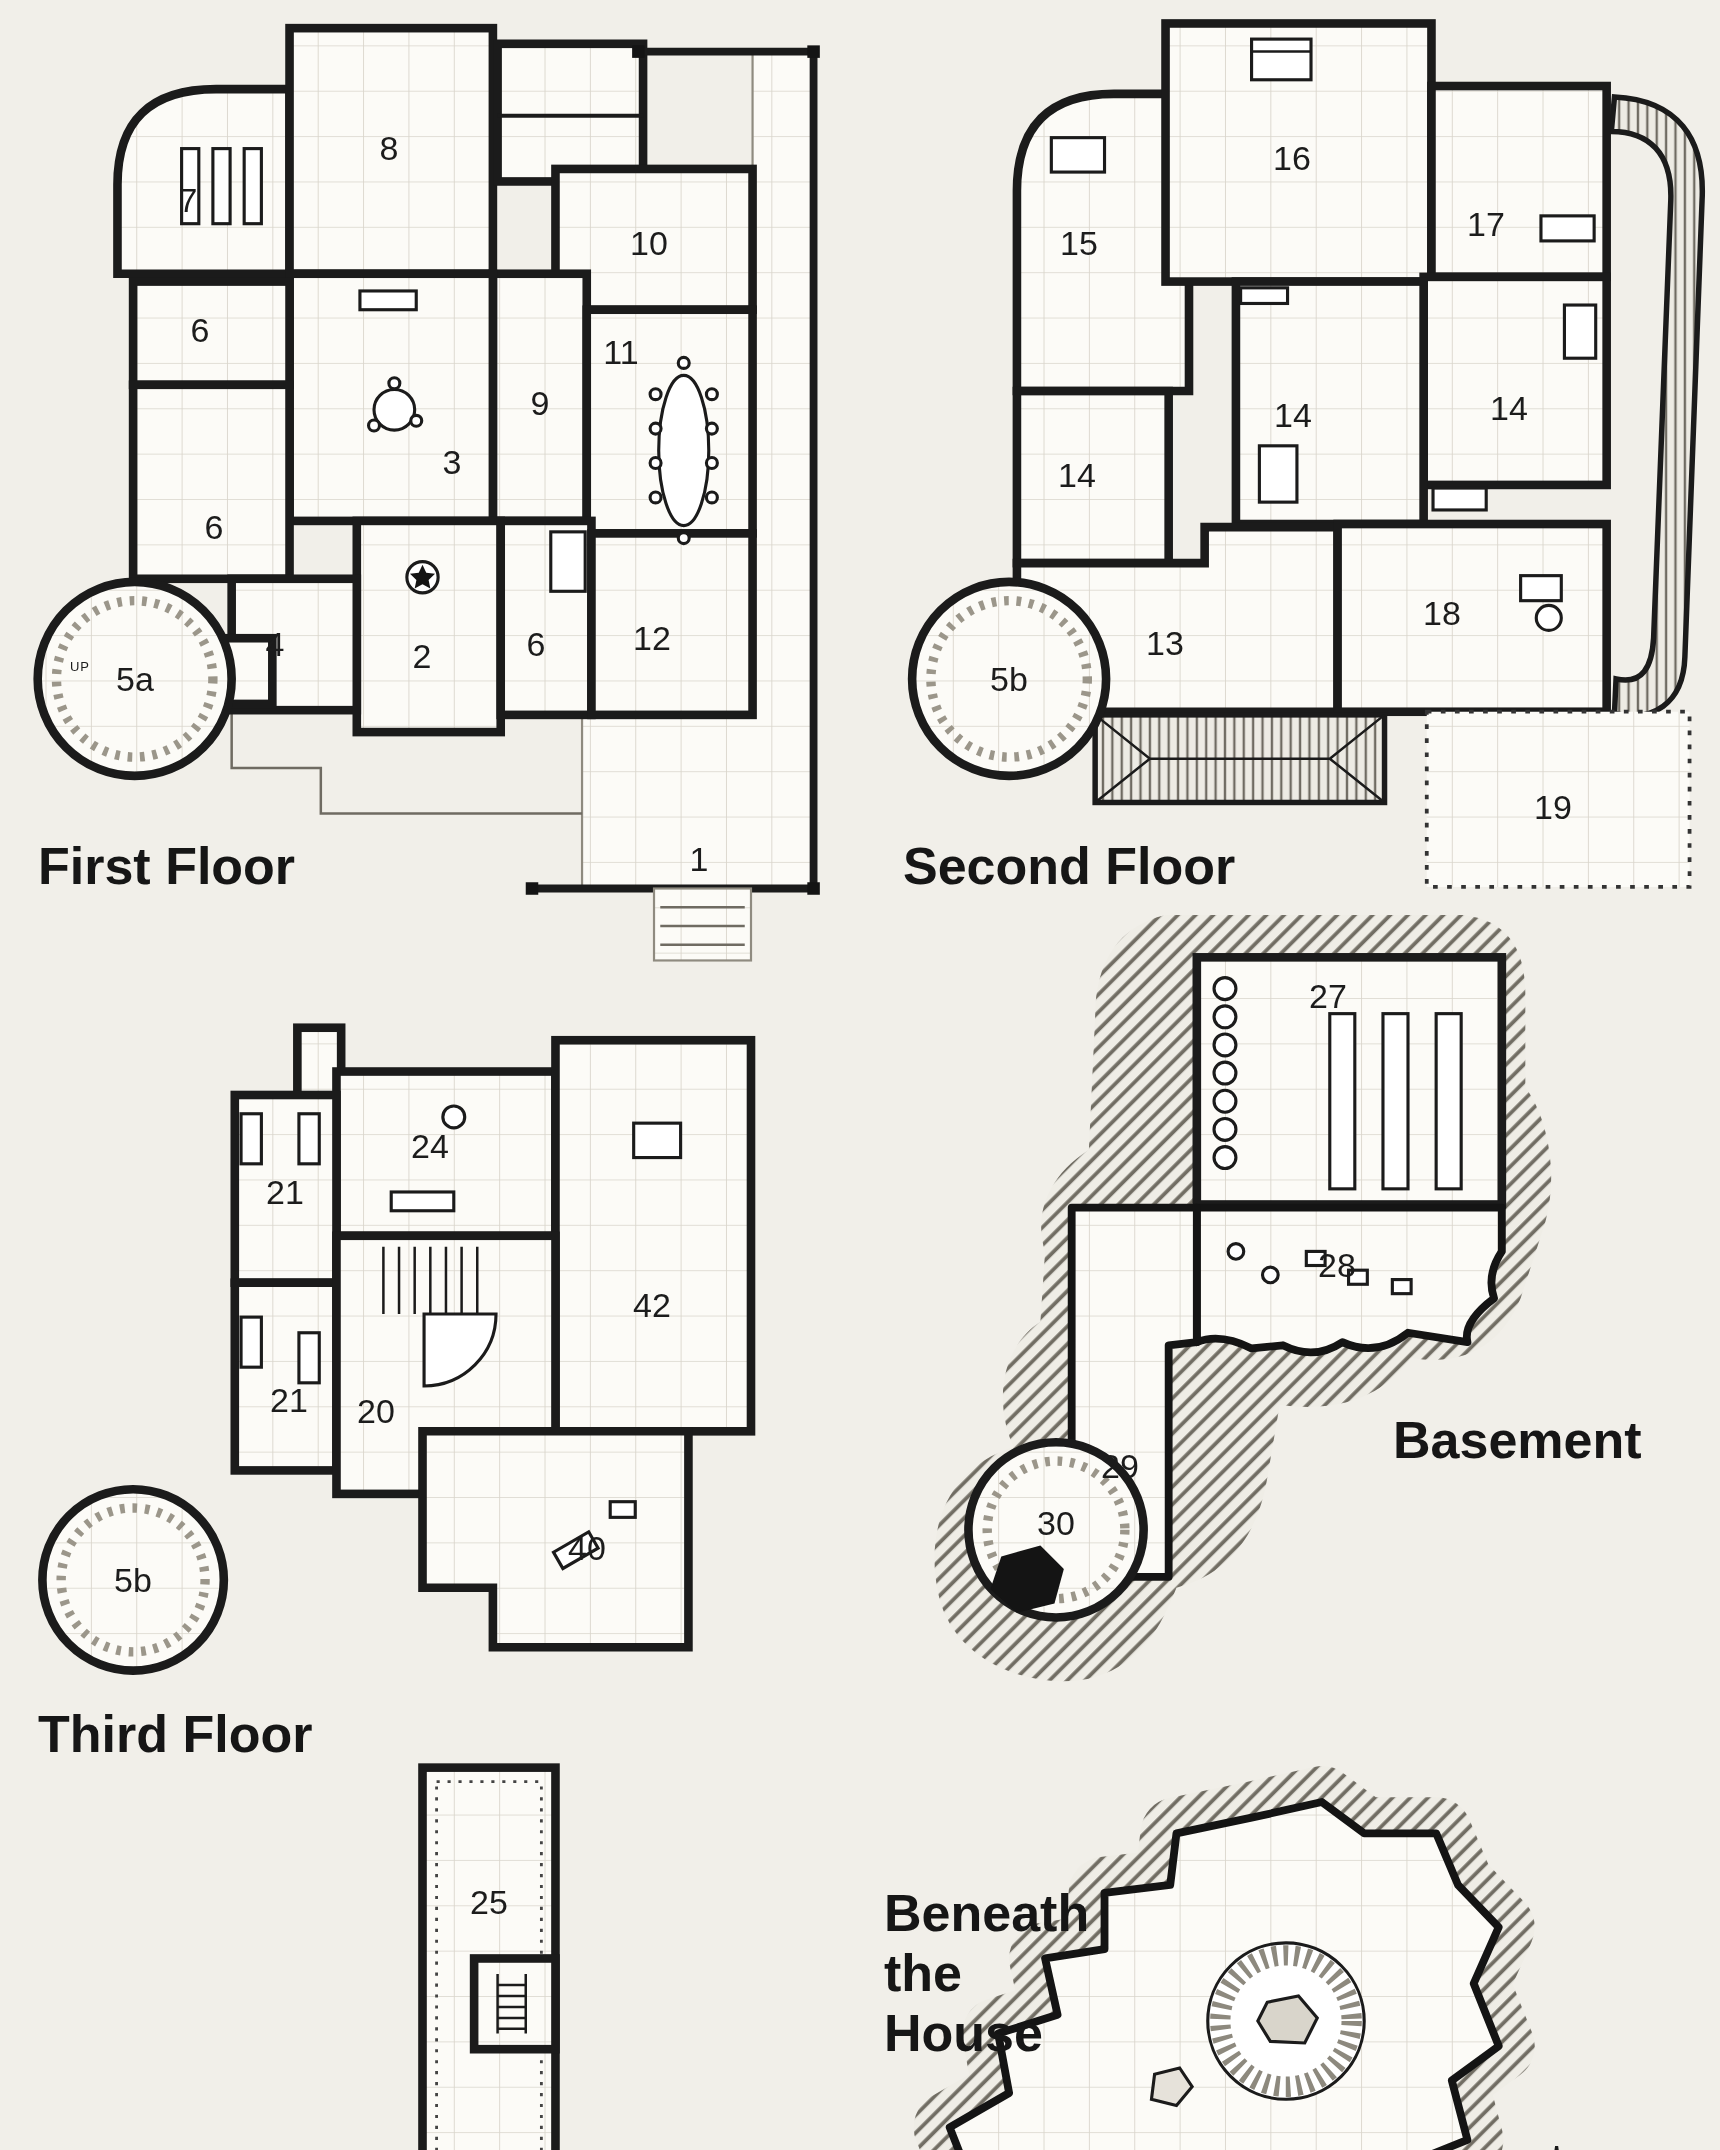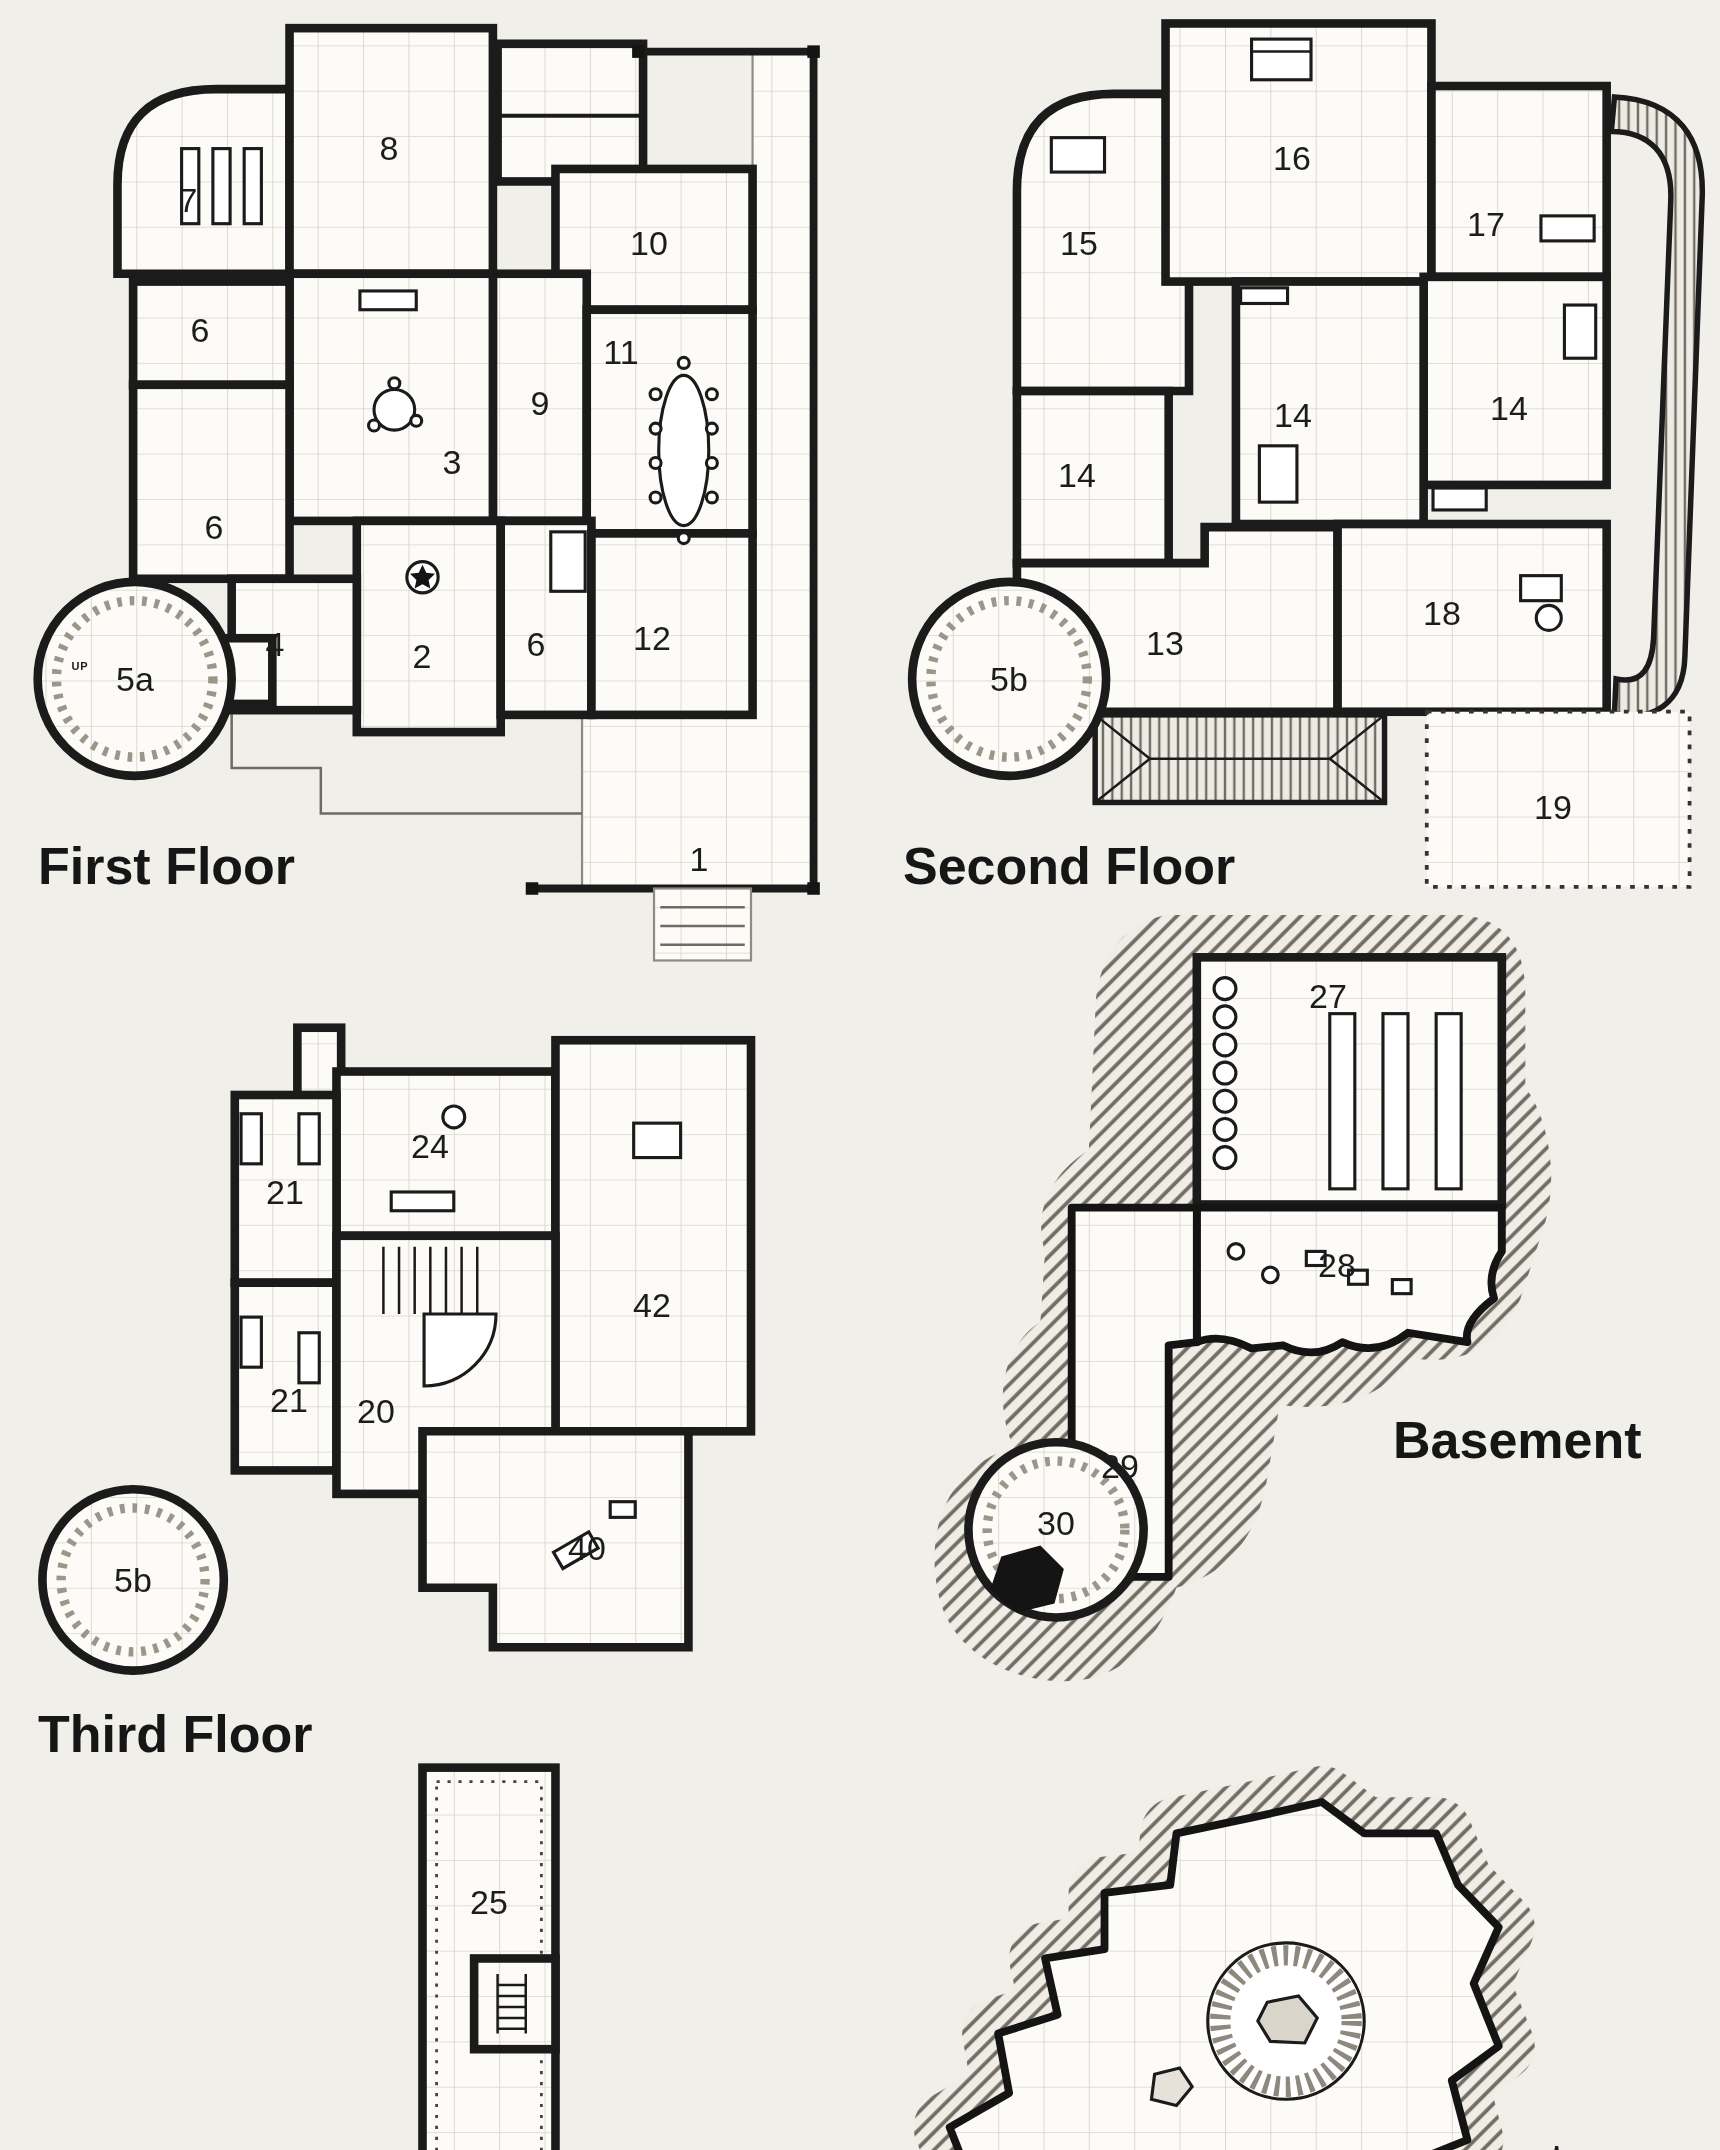--- a/index.html
+++ b/index.html
@@ -1,21 +1,21 @@
 <!DOCTYPE html>
 <html style="font-size:6.9px"><head>
 <meta charset="utf-8">
 <style>
   html,body{margin:0;padding:0;}
   body{font-family:"Liberation Sans","DejaVu Sans",sans-serif;}
   #map-page{position:relative;width:1721px;height:2452px;background:#f1efe9;overflow:hidden;}
   #map-svg{position:absolute;left:0;top:0;width:1721px;height:2452px;display:block;}
   #label-layer{position:absolute;left:0;top:0;width:1721px;height:2452px;pointer-events:none;}
   .room-label{position:absolute;transform:translate(-50%,-50%);font-size:34px;font-weight:500;color:#1c1c1c;white-space:nowrap;}
-  .room-label.small{font-size:11px;font-weight:700;letter-spacing:0.9px;}
+  .room-label.small{font-size:13px;font-weight:400;letter-spacing:0.9px;}
   .floor-title{position:absolute;font-size:52px;font-weight:600;color:#161616;line-height:1.15;}
   #title-beneath{width:206px;}
   
   .room{fill:url(#grid);stroke:#1b1b1b;stroke-width:5.5;stroke-linejoin:miter;}
   .deck{fill:url(#grid);stroke:#8f8b80;stroke-width:1.4;}
   .boundary{stroke:#1b1b1b;stroke-width:5;fill:none;}
   .thin{stroke:#6f6b62;stroke-width:1.6;fill:none;}
   .wall-thin{stroke:#1b1b1b;stroke-width:2.6;fill:none;}
   .stair-ring{fill:none;stroke:#9b968a;stroke-width:6;stroke-dasharray:3 5;}
   .furn{fill:#ffffff;stroke:#1b1b1b;stroke-width:2;}
@@ -228,20 +228,21 @@
       <path class="ink" d="M976,1450 L995,1440 L995,1460 Z"></path>
     </g>
   </svg>
 
   <div id="label-layer">
     <div class="floor-title" id="title-first" style="left:38px;top:837px;">First Floor</div>
     <div class="floor-title" id="title-second" style="left:903px;top:837px;">Second Floor</div>
     <div class="floor-title" id="title-third" style="left:38px;top:1705px;">Third Floor</div>
     <div class="floor-title" id="title-basement" style="left:1346px;top:1411px;margin-left:47px;">Basement</div>
 
+    <div class="floor-title" id="title-beneath" style="left:884px;top:1884px;">Beneath the House</div>
 
   <span class="room-label" style="left: 389px; top: 148px;">8</span>
       <span class="room-label" style="left: 188px; top: 200px;">7</span>
       <span class="room-label" style="left: 649px; top: 243px;">10</span>
       <span class="room-label" style="left: 200px; top: 330px;">6</span>
       <span class="room-label" style="left: 621px; top: 352px; text-align: right;">11</span>
       <span class="room-label" style="left: 540px; top: 403px;">9</span>
       <span class="room-label" style="left: 452px; top: 462px;">3</span>
       <span class="room-label" style="left: 214px; top: 527px;">6</span>
       <span class="room-label" style="left: 275px; top: 644px;">4</span>

